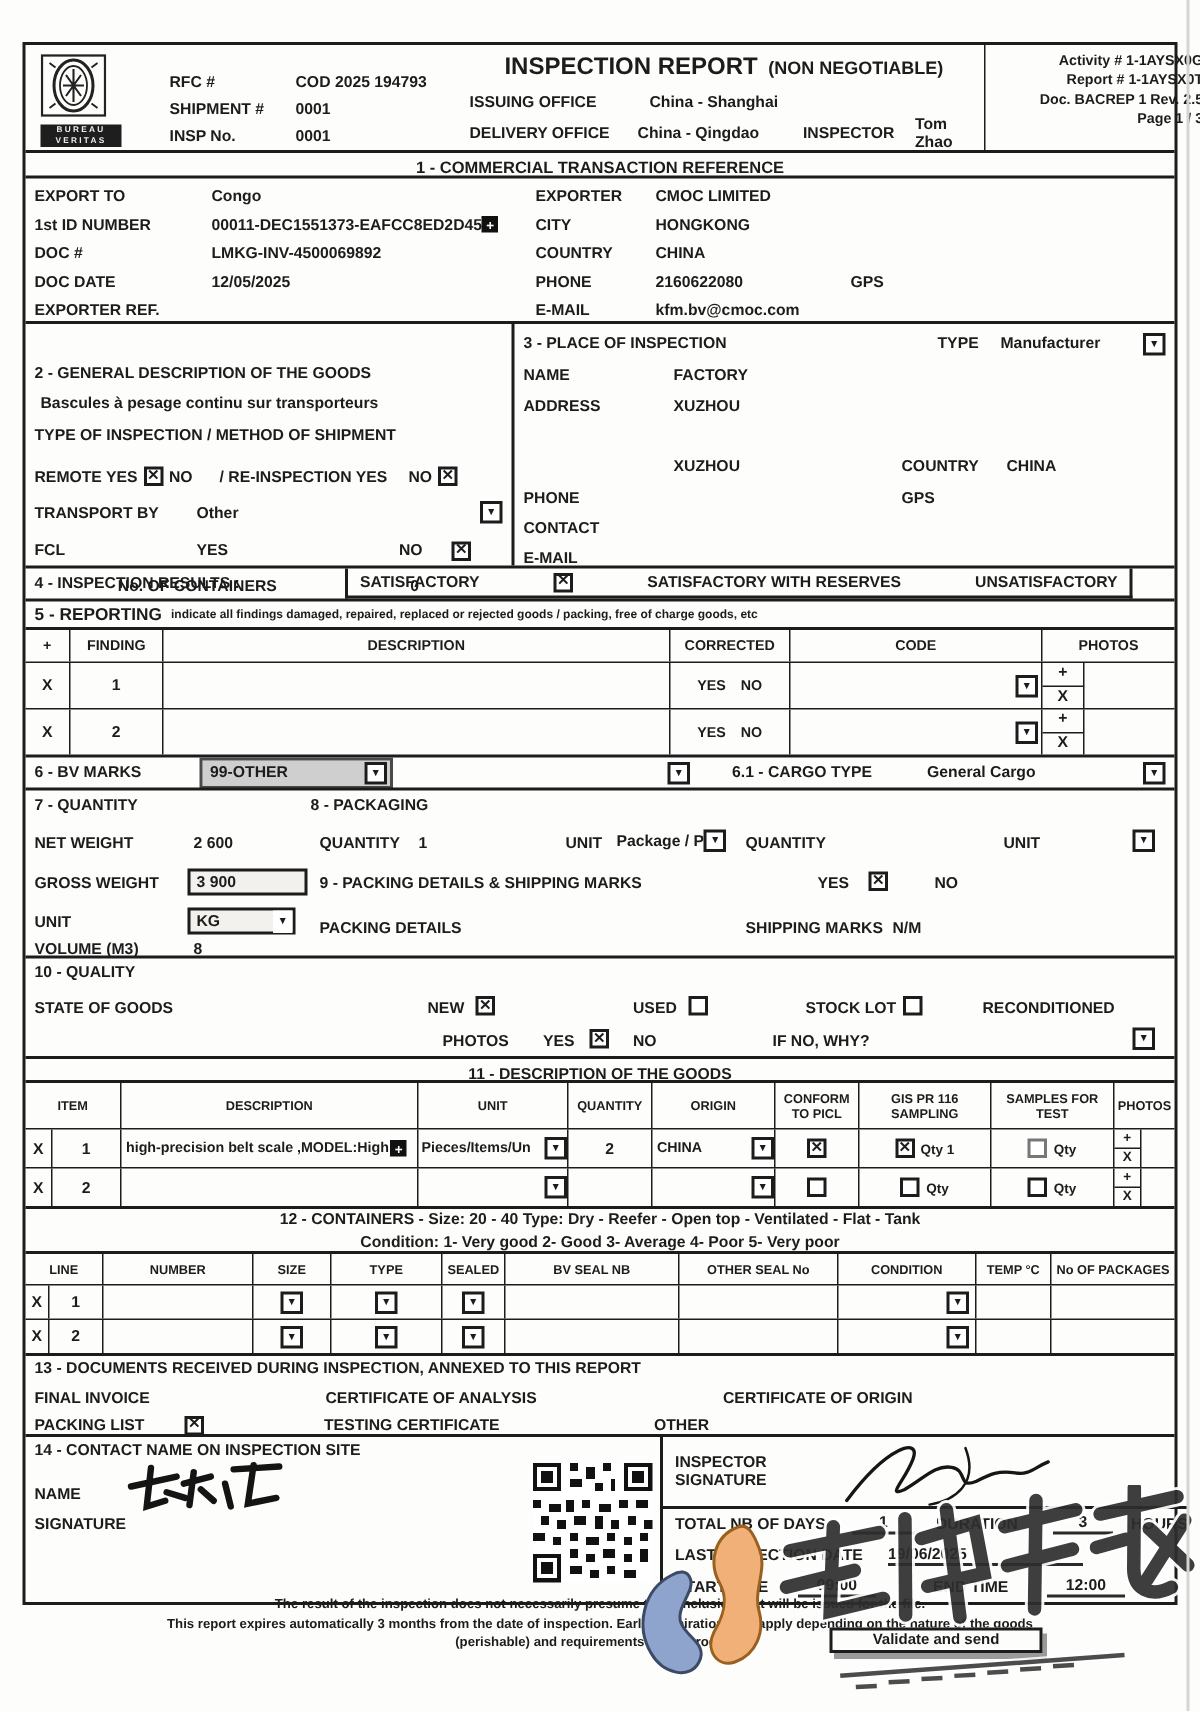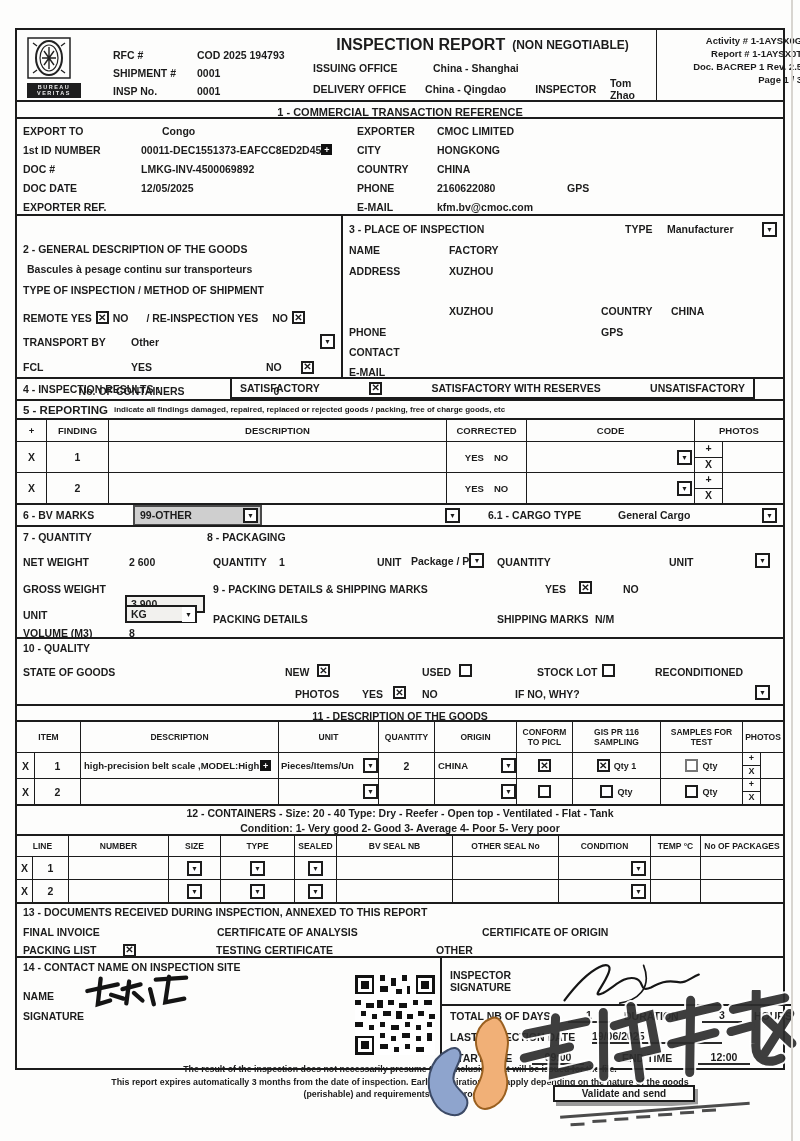--- a/index.html
+++ b/index.html
@@ -81,21 +81,21 @@
       <div>Doc. BACREP 1 Rev. 2.5</div>
       <div>Page 1 / 3</div>
     </div>
   </div>
 
   <div class="sec ctr" style="height:17px;">
     <span class="b" style="font-size:11px;">1 - COMMERCIAL TRANSACTION REFERENCE</span>
   </div>
   <div class="sec r" style="height:97px;align-items:stretch;">
     <div style="width:328px;flex:none;padding:2px 0 0 6px;">
-      <div class="r" style="height:19px;gap:21px;">
+      <div class="r" style="height:19px;">
             <span class="lbl" style="width:118px;">EXPORT TO</span>
             <span class="val">Congo</span>
           </div>
       <div class="r" style="height:19px;">
             <span class="lbl" style="width:118px;">1st ID NUMBER</span>
             <span class="val">00011-DEC1551373-EAFCC8ED2D45</span>
             <span class="plusb">+</span>
           </div>
       <div class="r" style="height:19px;">
             <span class="lbl" style="width:118px;">DOC #</span>
@@ -279,21 +279,21 @@
     <span class="lbl" style="position:absolute;left:360px;top:29px;">UNIT</span>
     <span class="r" style="position:absolute;left:394px;top:26px;">
           <span class="val">Package / P</span>
           <span class="dd"></span>
         </span>
     <span class="lbl" style="position:absolute;left:480px;top:29px;">QUANTITY</span>
     <span class="lbl" style="position:absolute;left:652px;top:29px;">UNIT</span>
     <span class="dd" style="position:absolute;left:738px;top:26px;"></span>
 
     <span class="lbl" style="position:absolute;left:6px;top:56px;">GROSS WEIGHT</span>
-    <span class="val" style="position:absolute;left:108px;top:68px;width:80px;height:18px;border:2px solid #1c1c1c;box-sizing:border-box;padding:1px 4px;background:#f2f1ee;">3 900</span>
+    <span class="val" style="position:absolute;left:108px;top:52px;width:80px;height:18px;border:2px solid #1c1c1c;box-sizing:border-box;padding:1px 4px;background:#f2f1ee;">3 900</span>
     <span class="lbl" style="position:absolute;left:196px;top:56px;">9 - PACKING DETAILS &amp; SHIPPING MARKS</span>
     <span class="lbl" style="position:absolute;left:528px;top:56px;">YES</span>
     <span class="cb ck" style="position:absolute;left:562px;top:54px;"></span>
     <span class="lbl" style="position:absolute;left:606px;top:56px;">NO</span>
 
     <span class="lbl" style="position:absolute;left:6px;top:82px;">UNIT</span>
     <span class="r" style="position:absolute;left:108px;top:78px;width:72px;height:18px;border:2px solid #1c1c1c;box-sizing:border-box;justify-content:space-between;padding-left:4px;background:#f2f1ee;">
           <span class="val">KG</span>
           <span class="dd" style="border:none;width:13px;"></span>
         </span>

